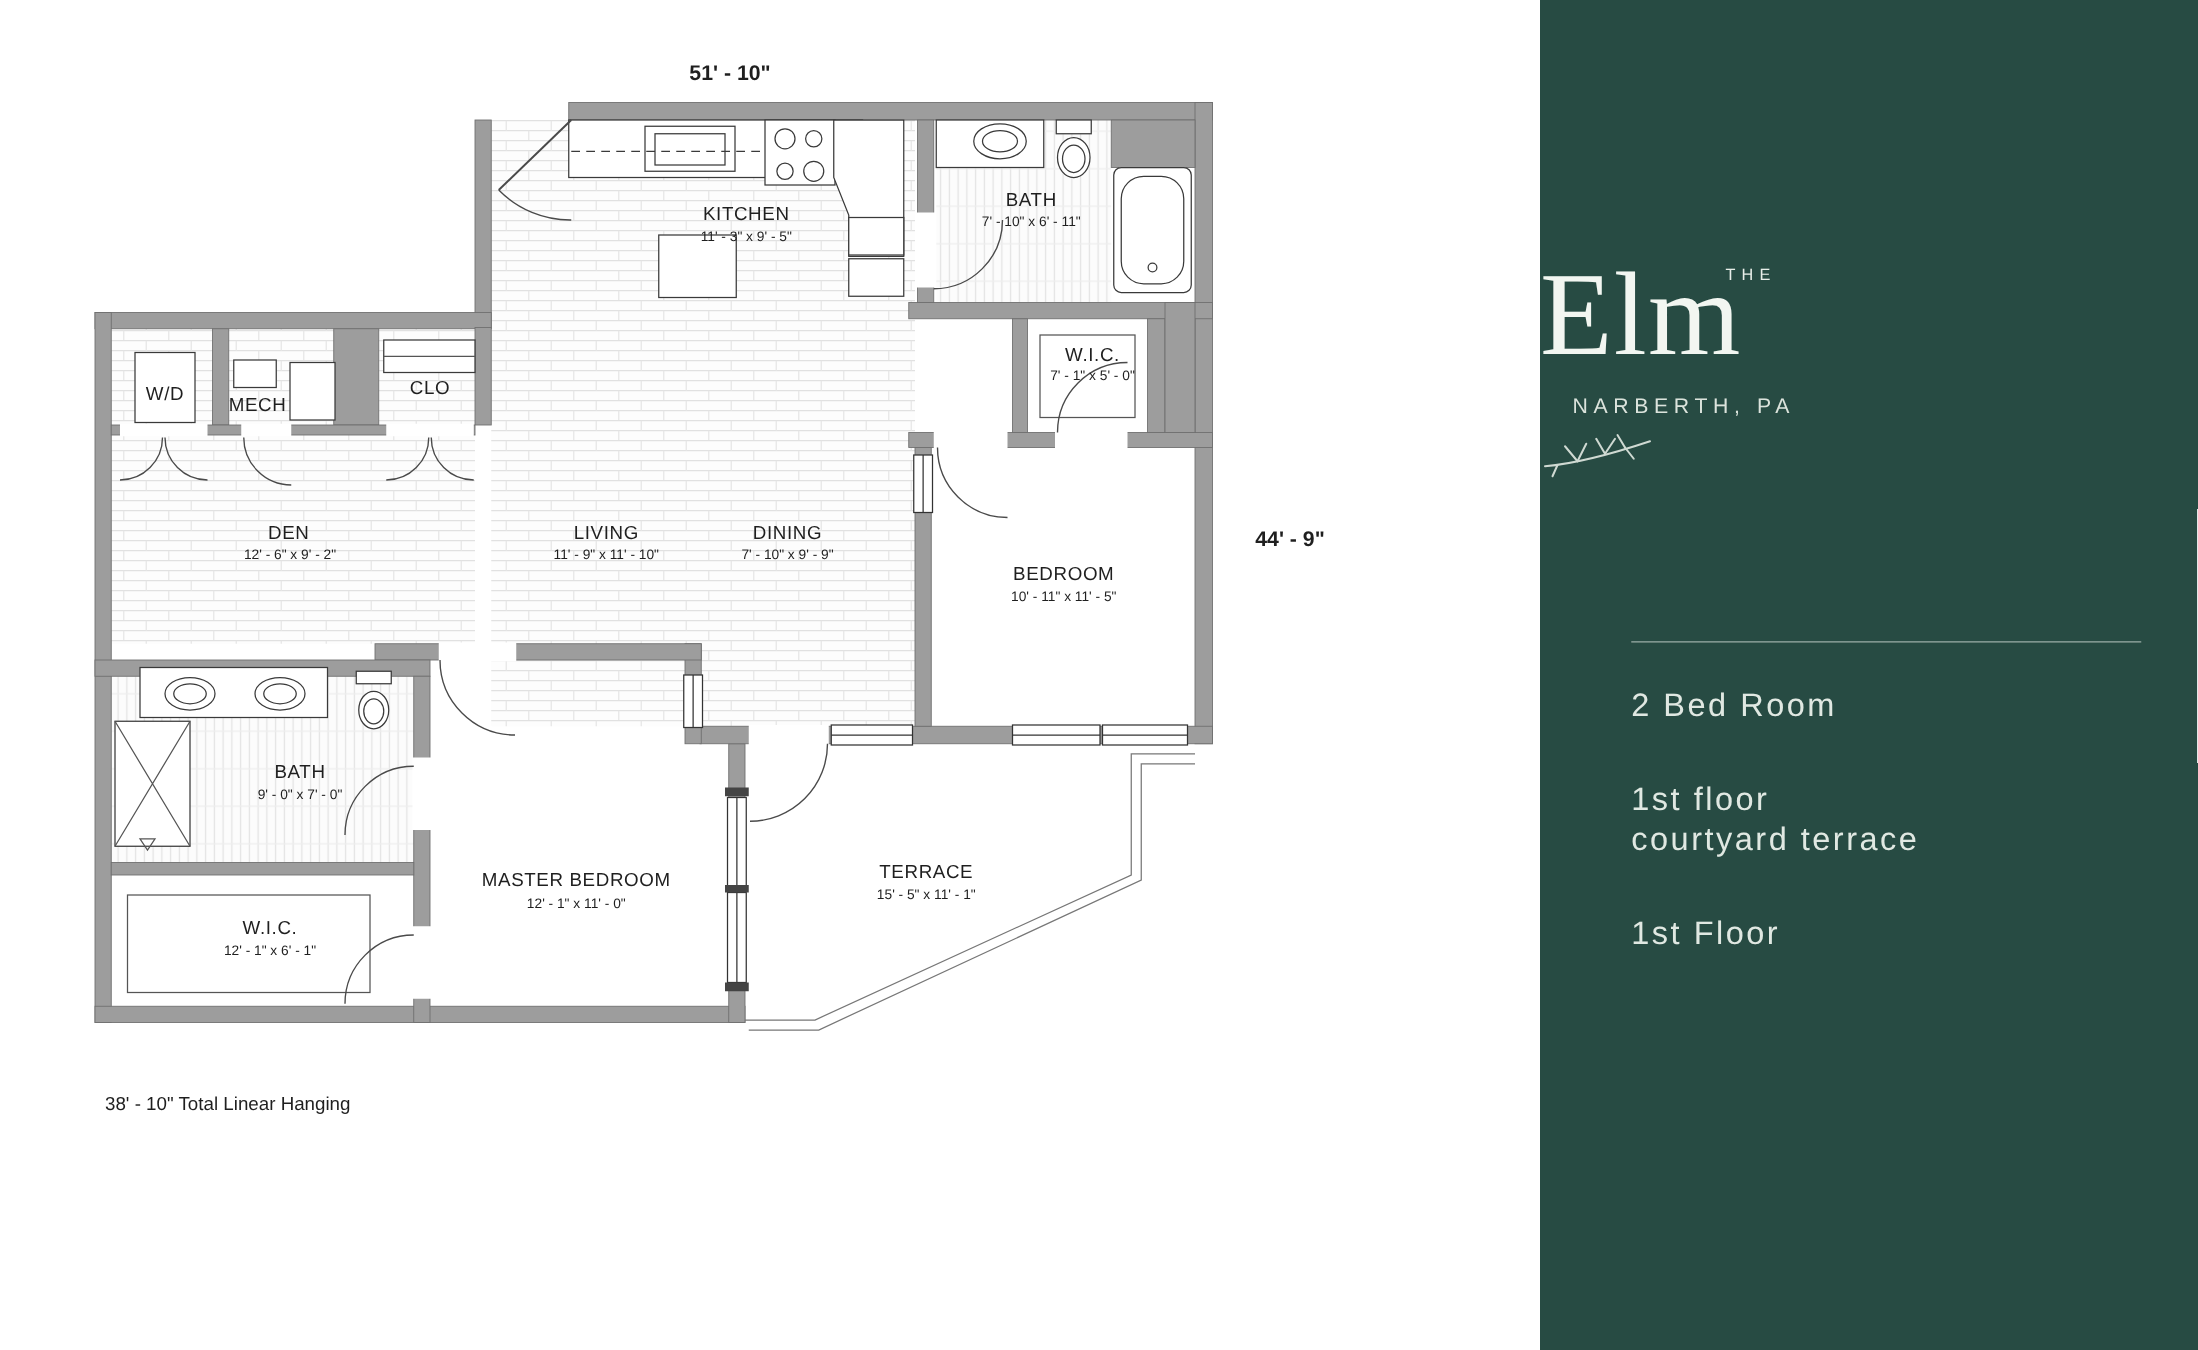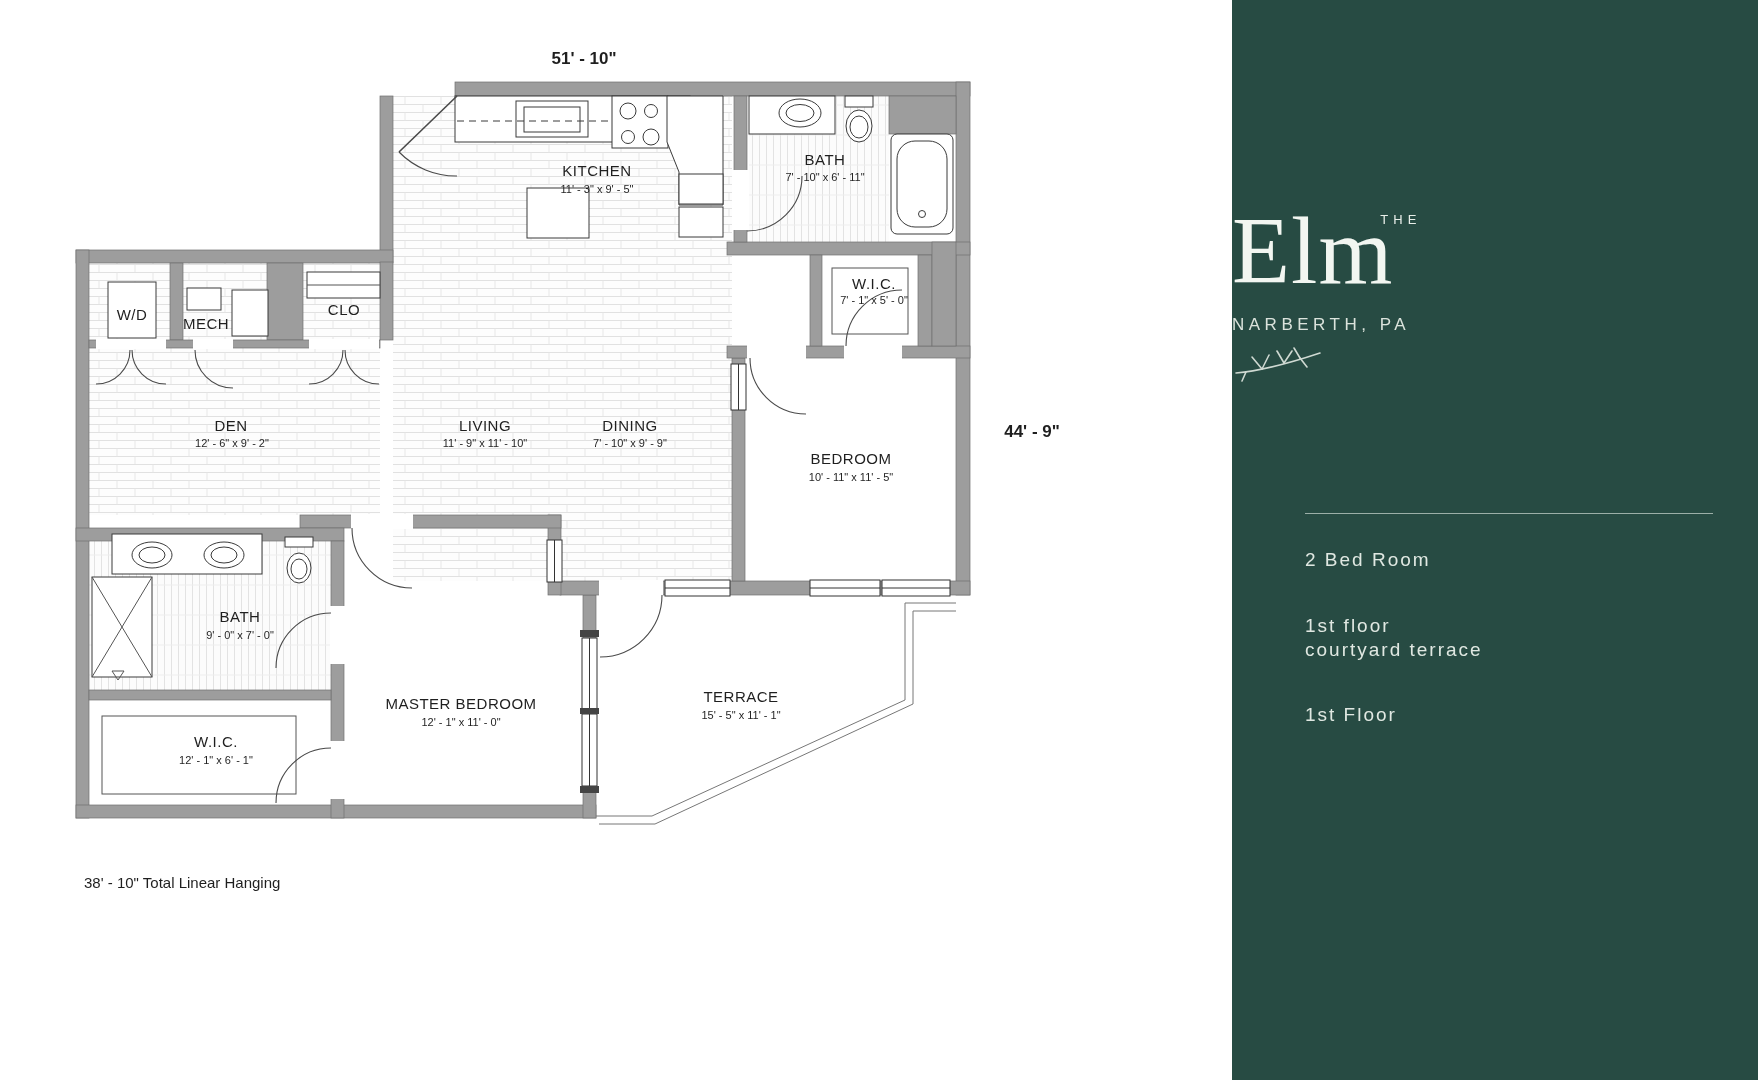--- a/index.html
+++ b/index.html
@@ -23,27 +23,27 @@
   .win line{stroke:#333;stroke-width:1;}
   .win .sash{fill:#444;stroke:none;}
   .terr path{fill:none;stroke:#777;stroke-width:1;}
   .dash{fill:none;stroke:#555;stroke-width:1;stroke-dasharray:7 5;}
   
   .sidebar{position:absolute;left:1232px;top:0;width:526px;height:1080px;background:#274b43;}
   .logo{position:absolute;top:208px;left:0;width:100%;text-align:left;color:#eef3ee;}
   .logo-mark{position:relative;display:inline-block;padding-right:14px;}
   .elm{font-family:"Liberation Serif",serif;font-size:95px;line-height:.92;letter-spacing:1px;color:#f2f6f1;}
   .the{position:absolute;top:4px;right:-14px;font-size:13px;letter-spacing:5px;color:#e8eee9;}
-  .location{margin-top:20px;font-size:17px;letter-spacing:4.5px;color:#dbe3dc;}
+  .location{margin-top:20px;font-size:17px;letter-spacing:4.5px;color:#dbe3dc;padding-left:26px;}
   .branch{margin-top:10px;}
   .unit{position:absolute;left:73px;top:500px;width:440px;color:#e6ece7;}
   .unit-title{margin:0;font-size:37px;font-weight:400;letter-spacing:4px;color:#eaf0ea;white-space:nowrap;}
   .unit-underline{border:none;border-top:1.5px solid rgba(235,242,236,.6);width:408px;margin:13px 0 0 0;}
   .features{margin-top:34px;}
-  .feature{font-size:19px;letter-spacing:2px;color:#e0e8e2;margin-bottom:42px;line-height:1.25;white-space:pre-line;}
+  .feature{font-size:26px;letter-spacing:2px;color:#e0e8e2;margin-bottom:42px;line-height:1.25;white-space:pre-line;}
 </style>
 </head>
 <body>
 
 <div id="stage">
 
   <svg class="plan" width="1232" height="1080" viewBox="0 0 1232 1080">
     <defs>
       <pattern id="brick" width="36" height="16" patternUnits="userSpaceOnUse">
         <rect width="36" height="16" fill="#fdfdfd"></rect>

